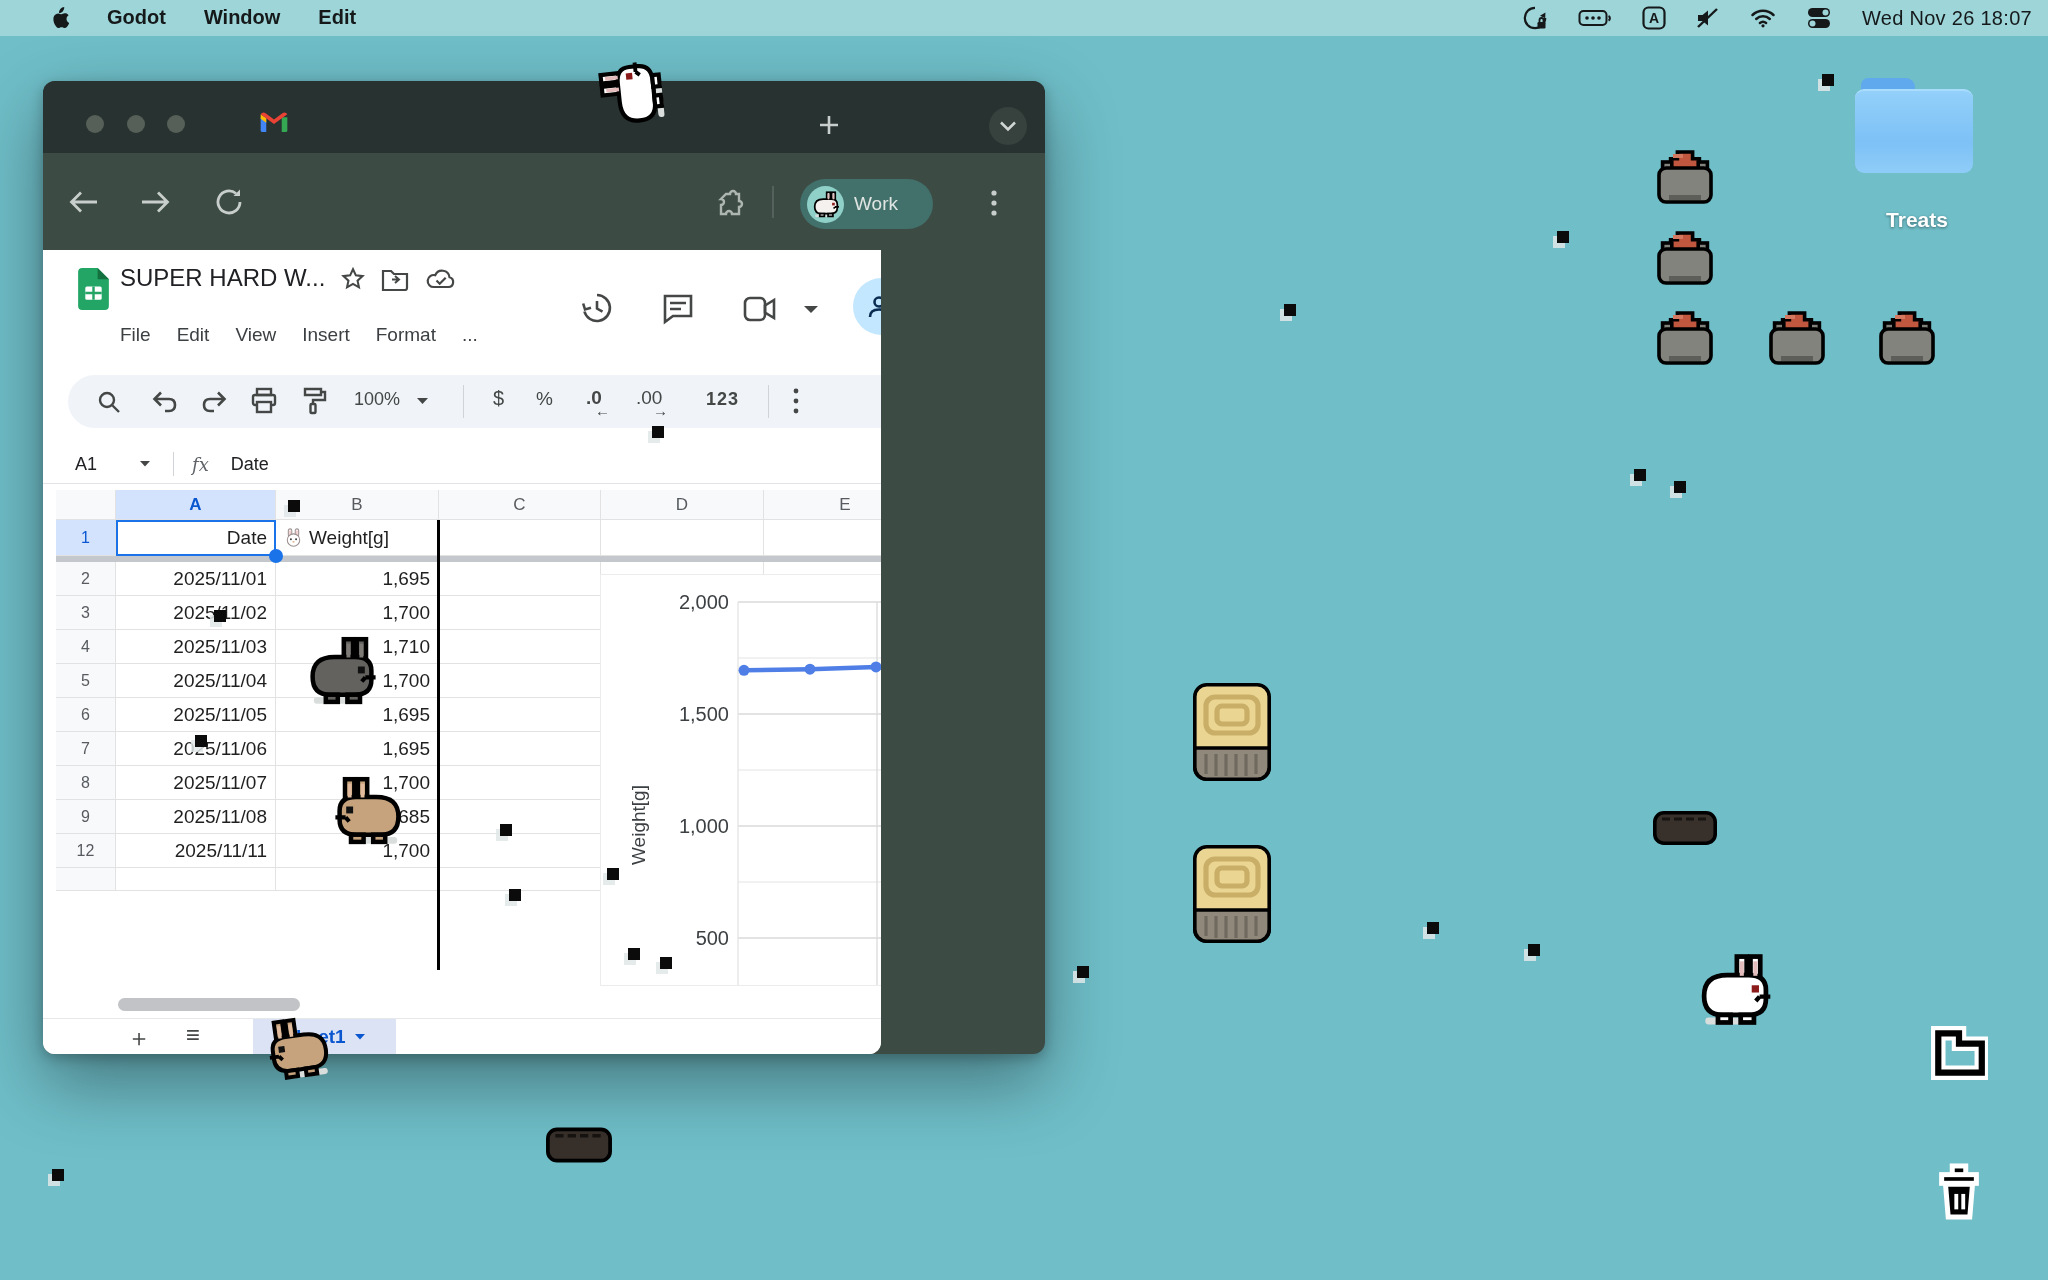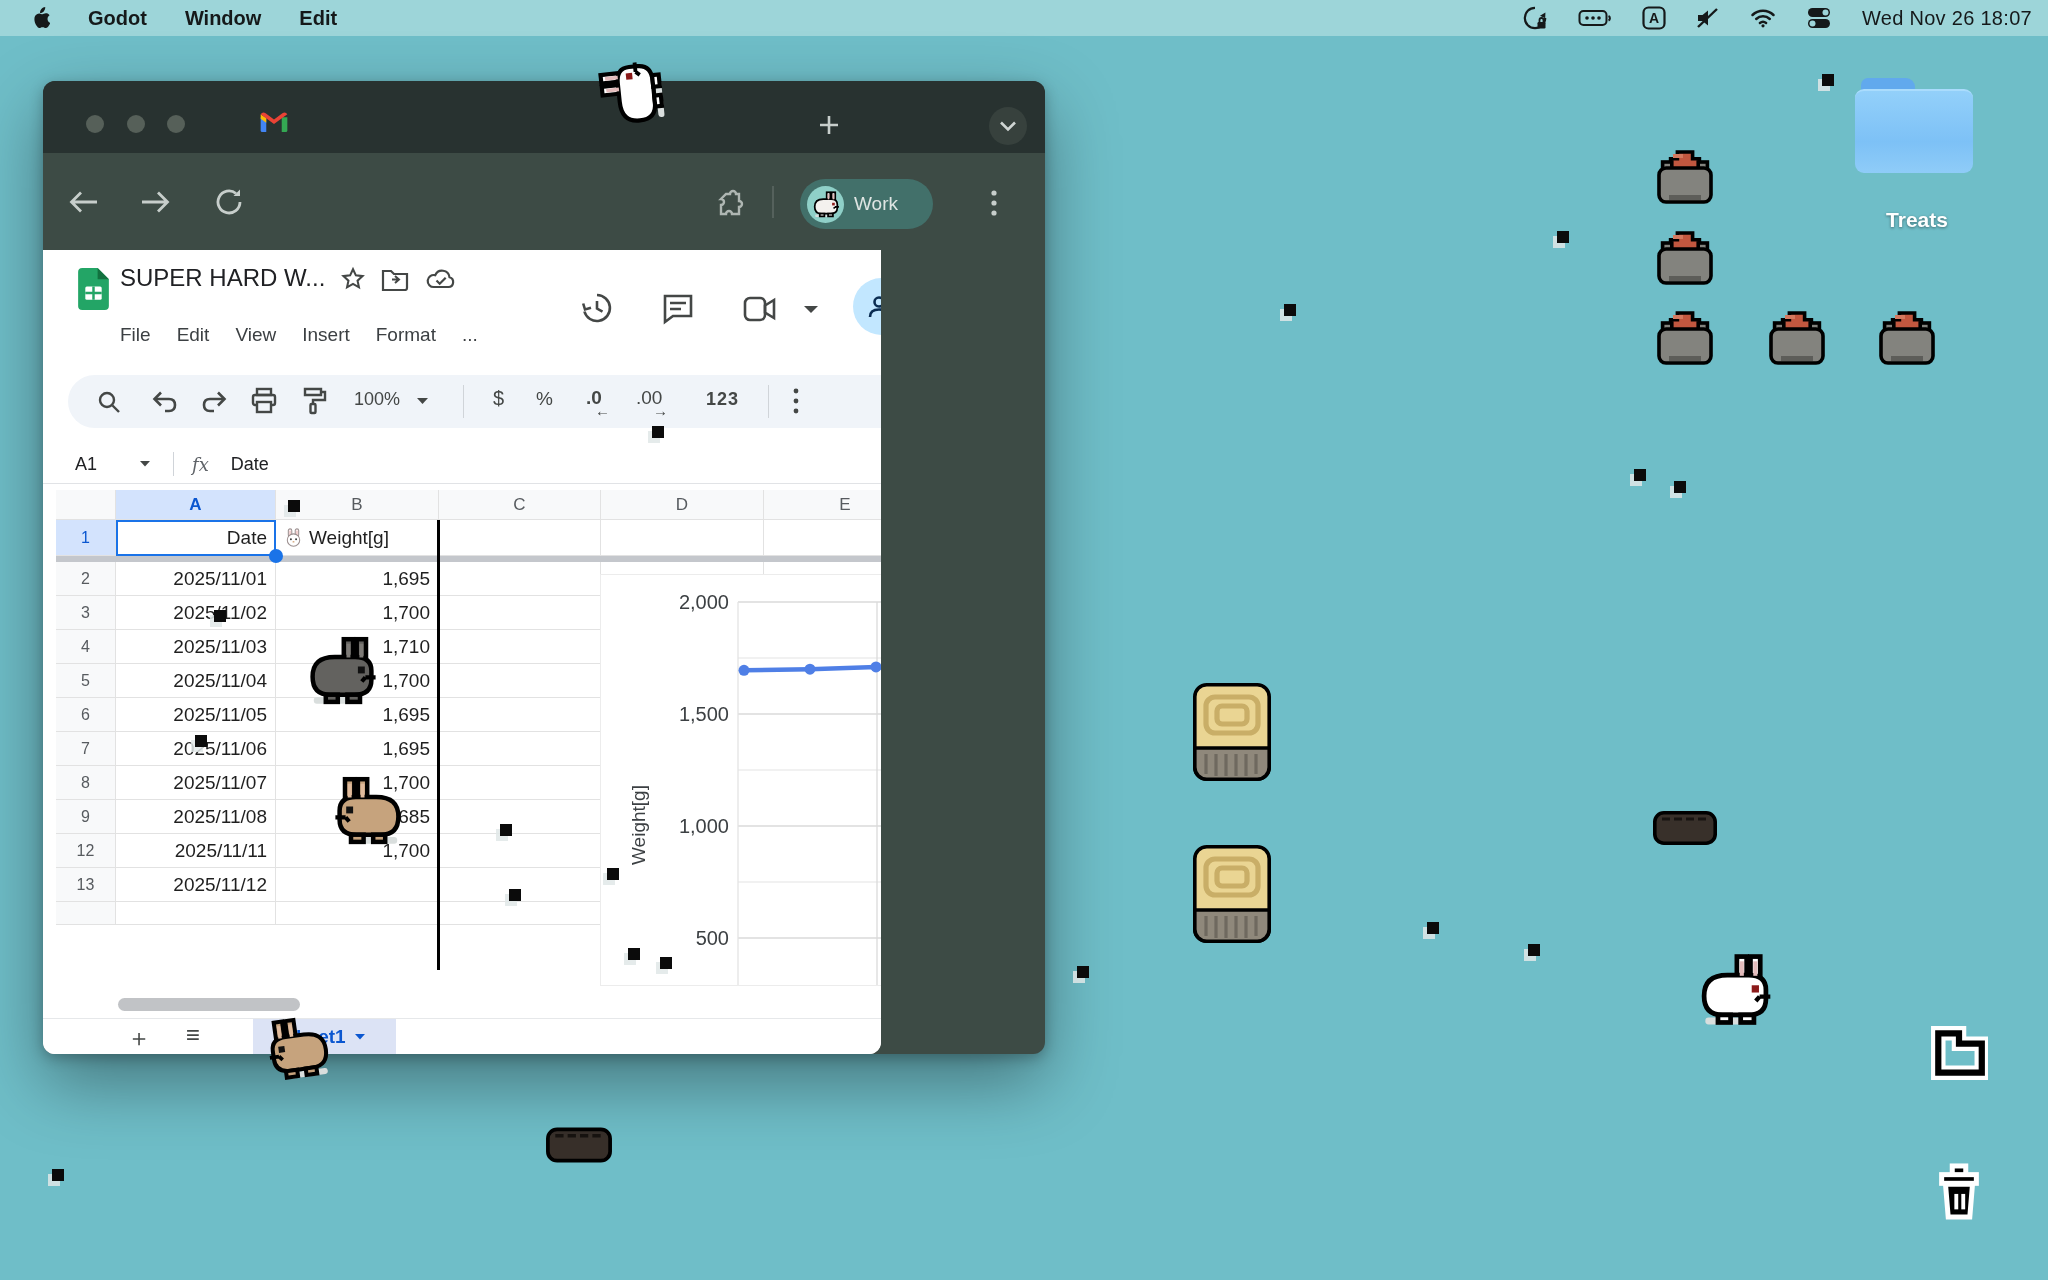--- a/index.html
+++ b/index.html
@@ -4,21 +4,21 @@
 <style>
   *{margin:0;padding:0;box-sizing:border-box}
   html,body{width:2048px;height:1280px;overflow:hidden}
   body{background:#6fbec8;font-family:"Liberation Sans",sans-serif;position:relative}
   .abs{position:absolute}
   svg{display:block}
 
   
   #menubar{position:absolute;left:0;top:0;width:2048px;height:36px;background:#9dd5d9;
     display:flex;align-items:center;color:#15191a;font-size:20px}
-  #menubar .left{display:flex;align-items:center;gap:38px;padding-left:30px}
+  #menubar .left{display:flex;align-items:flex-start;gap:38px;padding-left:49px}
   #menubar .right{margin-left:auto;display:flex;align-items:center;gap:30px;padding-right:16px}
   .mb-app{font-weight:700}
   .mb-item{font-weight:700}
   .mb-clock{font-size:20px;letter-spacing:.3px}
 
   
   #window{position:absolute;left:43px;top:81px;width:1002px;height:973px;border-radius:12px;
     box-shadow:0 28px 70px rgba(0,0,0,.38), 0 4px 14px rgba(0,0,0,.25);z-index:10;background:#3d4b45}
   #tabstrip{position:absolute;left:0;top:0;width:1002px;height:72px;background:#283230;border-radius:12px 12px 0 0}
   .tl{position:absolute;top:34px;width:18px;height:18px;border-radius:50%;background:#566059}
@@ -507,29 +507,20 @@
           <div class="gcell cell-r" style="width: 163px; height: 34px;">1,685</div>
           <div class="gcell " style="width: 162px; height: 34px;"></div>
           <div class="gcell " style="width: 163px; height: 34px;"></div>
           <div class="gcell " style="width: 163px; height: 34px;"></div>
           <div class="gcell " style="width: 96px; height: 34px;"></div>
         </div>
         <div class="grow" style="height: 34px;">
           <div class="gcell rnum" style="width: 60px; height: 34px;">12</div>
           <div class="gcell cell-r" style="width: 160px; height: 34px;">2025/11/11</div>
           <div class="gcell cell-r" style="width: 163px; height: 34px;">1,700</div>
-          <div class="gcell " style="width: 162px; height: 34px;"></div>
-          <div class="gcell " style="width: 163px; height: 34px;"></div>
-          <div class="gcell " style="width: 163px; height: 34px;"></div>
-          <div class="gcell " style="width: 96px; height: 34px;"></div>
-        </div>
-        <div class="grow" style="height: 34px;">
-          <div class="gcell rnum" style="width: 60px; height: 34px;">13</div>
-          <div class="gcell cell-r" style="width: 160px; height: 34px;">2025/11/12</div>
-          <div class="gcell cell-r" style="width: 163px; height: 34px;"></div>
           <div class="gcell " style="width: 162px; height: 34px;"></div>
           <div class="gcell " style="width: 163px; height: 34px;"></div>
           <div class="gcell " style="width: 163px; height: 34px;"></div>
           <div class="gcell " style="width: 96px; height: 34px;"></div>
         </div>
         <div class="grow" style="height: 23px;">
           <div class="gcell rnum" style="width: 60px; height: 23px;"></div>
           <div class="gcell " style="width: 160px; height: 23px;"></div>
           <div class="gcell " style="width: 163px; height: 23px;"></div>
           <div class="gcell " style="width: 162px; height: 23px;"></div>

